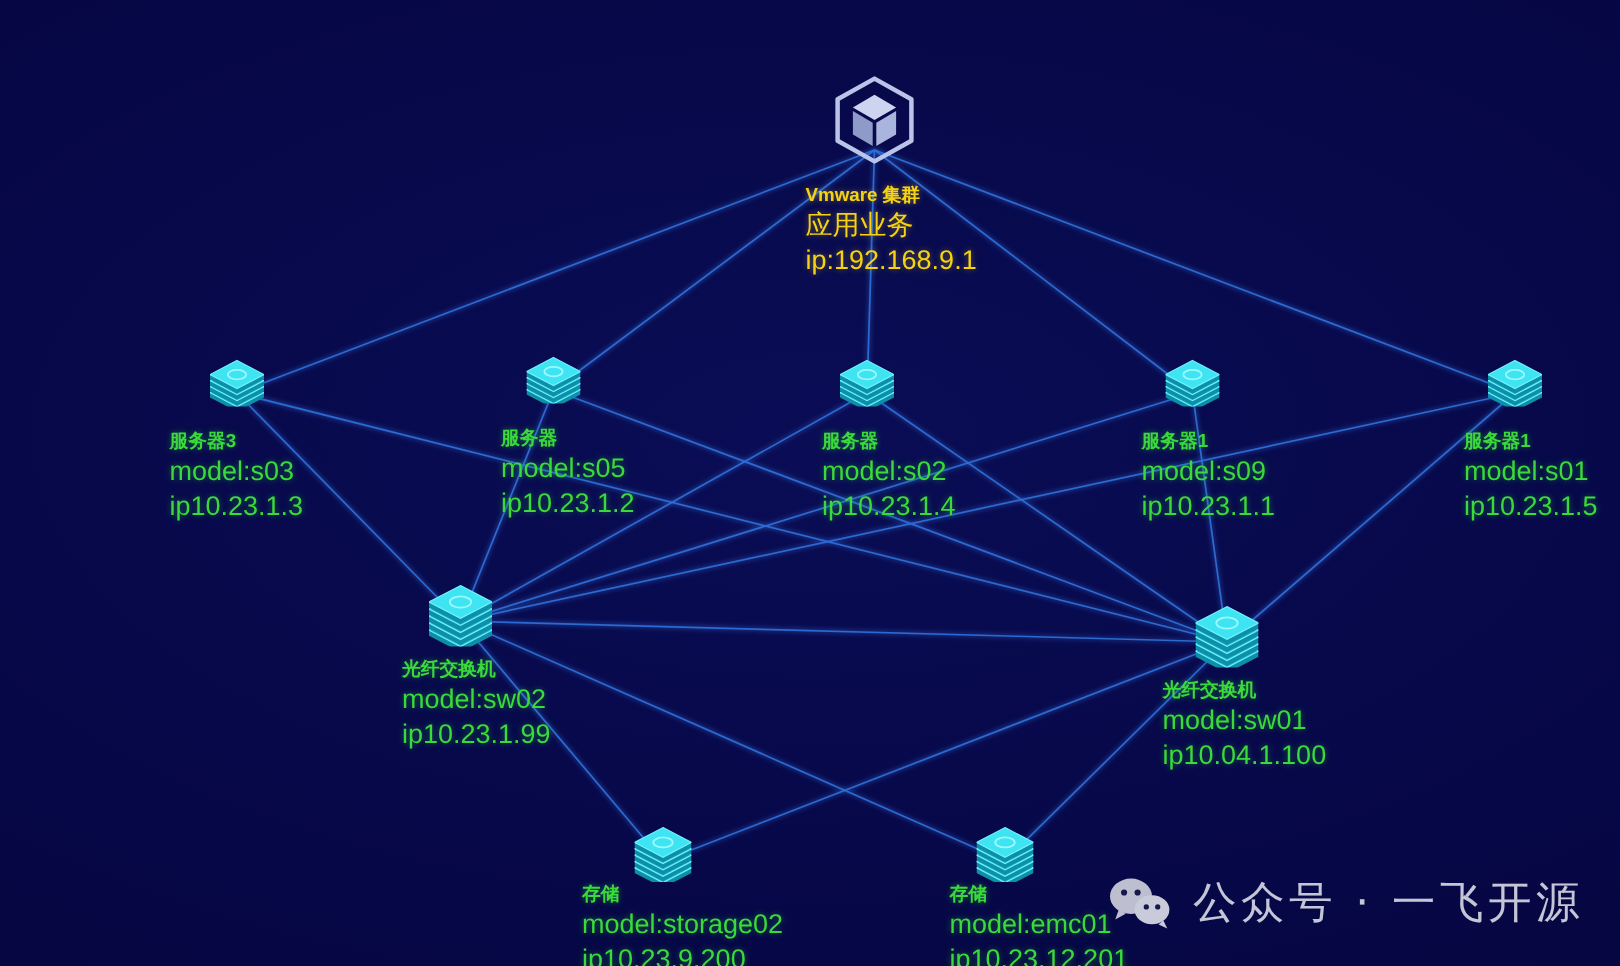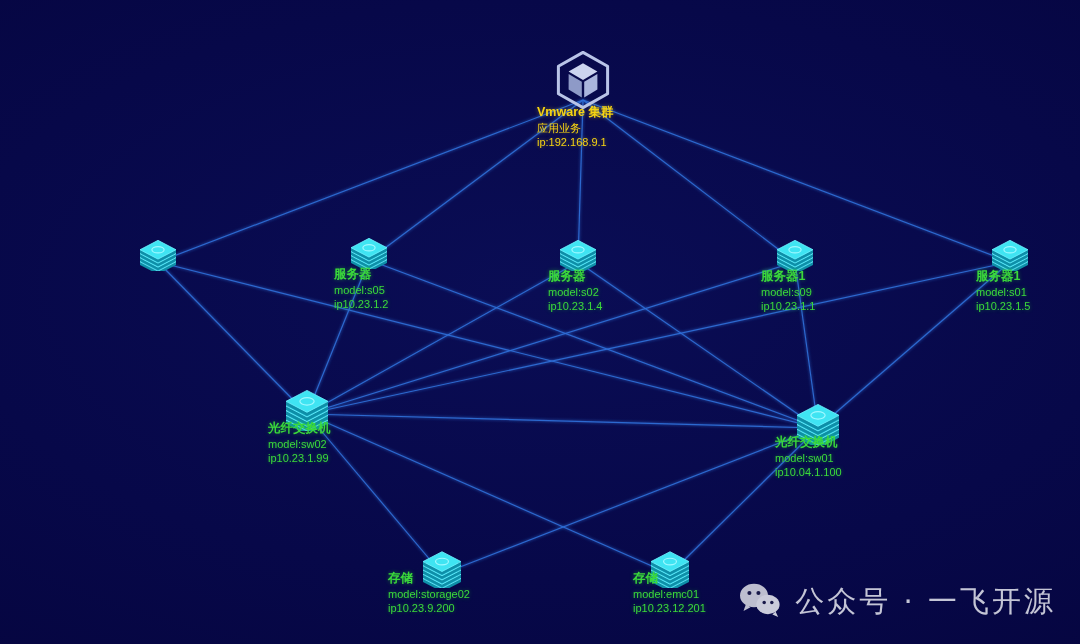--- a/index.html
+++ b/index.html
@@ -11,28 +11,28 @@
     position:relative;
   }
   #stage{
     position:absolute;inset:0;
     width:1080px;height:644px;
     background:radial-gradient(ellipse 120% 100% at 50% 45%, #0a0d55 0%, #070849 45%, #040338 100%);
   }
   #edges{position:absolute;left:0;top:0;width:1080px;height:644px;}
   .node{position:absolute;transform:translate(-50%,-50%);}
   .node .ico{position:absolute;left:50%;top:0;transform:translateX(-50%);}
-  .labels{position:absolute;white-space:nowrap;line-height:1.32;}
+  .labels{position:absolute;white-space:nowrap;line-height:1.32;margin-top:18px;}
   .lbl-title{font-weight:bold;font-size:12.5px;}
-  .lbl-line{font-size:11px;}
+  .lbl-line{font-size:18px;}
   .green .lbl-title,.green .lbl-line{color:#3bd93b;text-shadow:0 0 4px rgba(40,220,40,.45);}
   .yellow .lbl-title,.yellow .lbl-line{color:#f5d312;text-shadow:0 0 4px rgba(245,211,18,.4);}
   #watermark{
     position:absolute;right:24px;bottom:22px;
-    display:flex;gap:14px;
+    display:flex;align-items:center;gap:14px;
     opacity:.88;
   }
   #watermark .wm-text{
     color:#dfe0ea;font-size:29px;letter-spacing:3px;
     font-family:"DejaVu Sans",sans-serif;
   }
 </style>
 </head>
 <body>
 
@@ -340,20 +340,25 @@
       <circle cx="32.8" cy="20.6" r="1.75" fill="#1b1b4a"></circle>
     </svg>
     <span class="wm-text">公众号 · 一飞开源</span>
   </div>
 
 <div class="labels yellow" style="left: 537px; top: 104px;">
       <div class="lbl-title">Vmware 集群</div>
       <div class="lbl-line">应用业务</div>
       <div class="lbl-line">ip:192.168.9.1</div>
     </div>
+    <div class="labels green" style="left: 113px; top: 268px;">
+      <div class="lbl-title">服务器3</div>
+      <div class="lbl-line">model:s03</div>
+      <div class="lbl-line">ip10.23.1.3</div>
+    </div>
     <div class="labels green" style="left: 334px; top: 266px;">
       <div class="lbl-title">服务器</div>
       <div class="lbl-line">model:s05</div>
       <div class="lbl-line">ip10.23.1.2</div>
     </div>
     <div class="labels green" style="left: 548px; top: 268px;">
       <div class="lbl-title">服务器</div>
       <div class="lbl-line">model:s02</div>
       <div class="lbl-line">ip10.23.1.4</div>
     </div>

